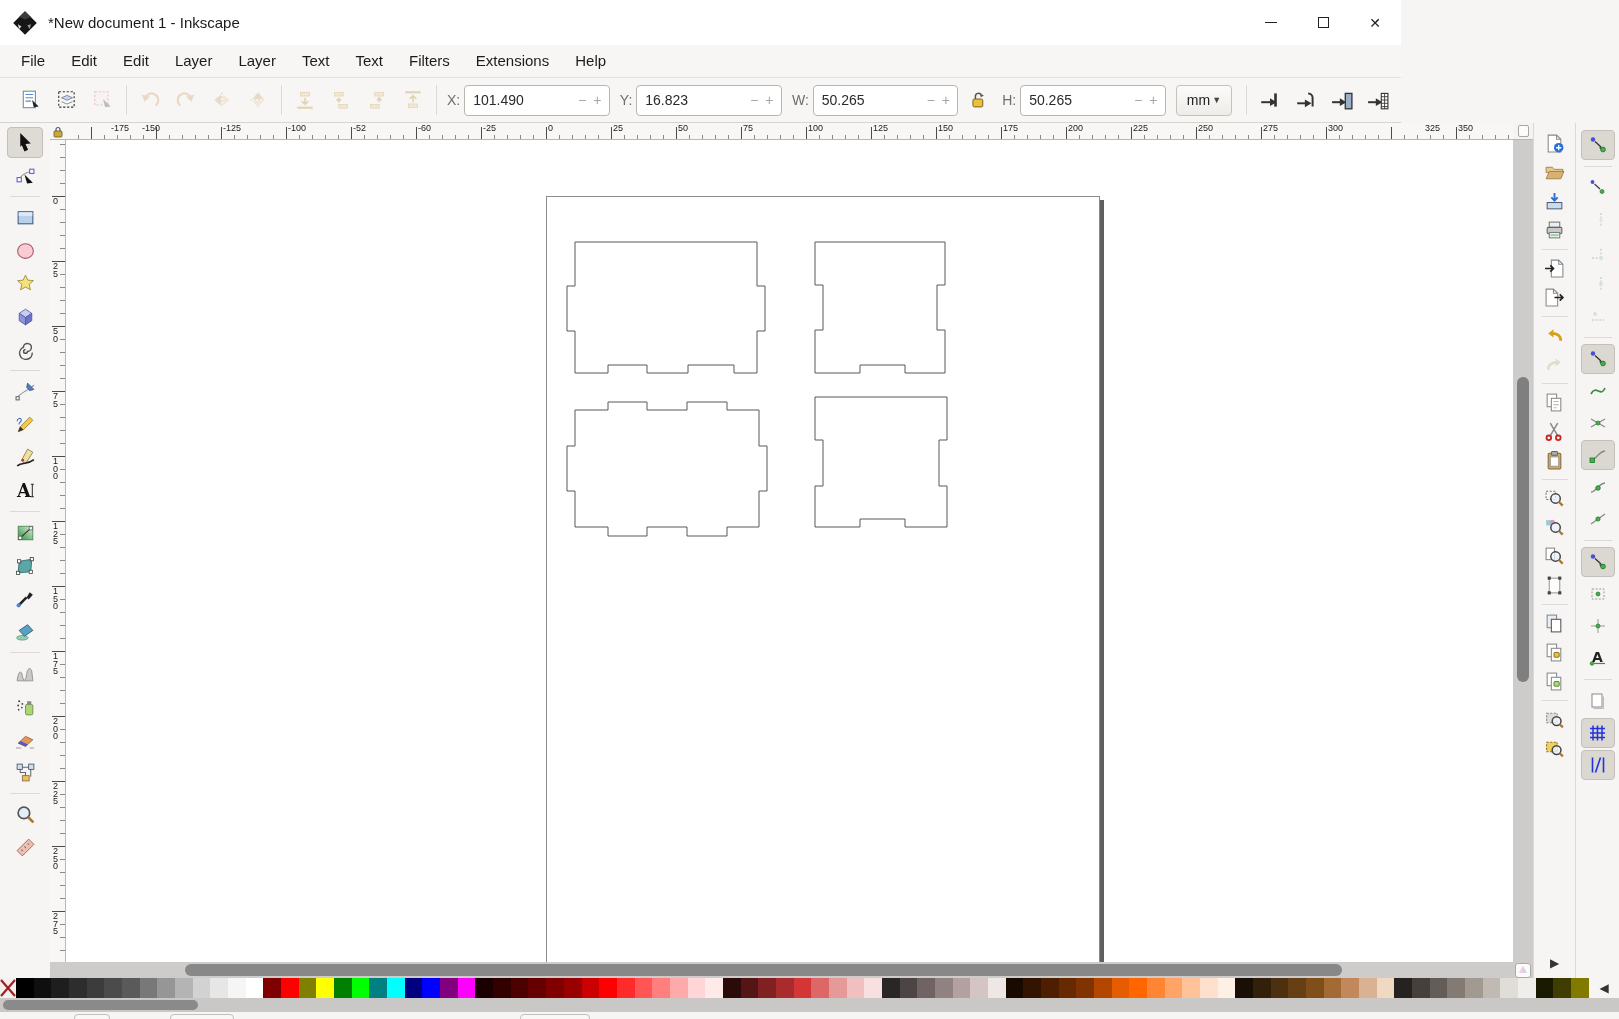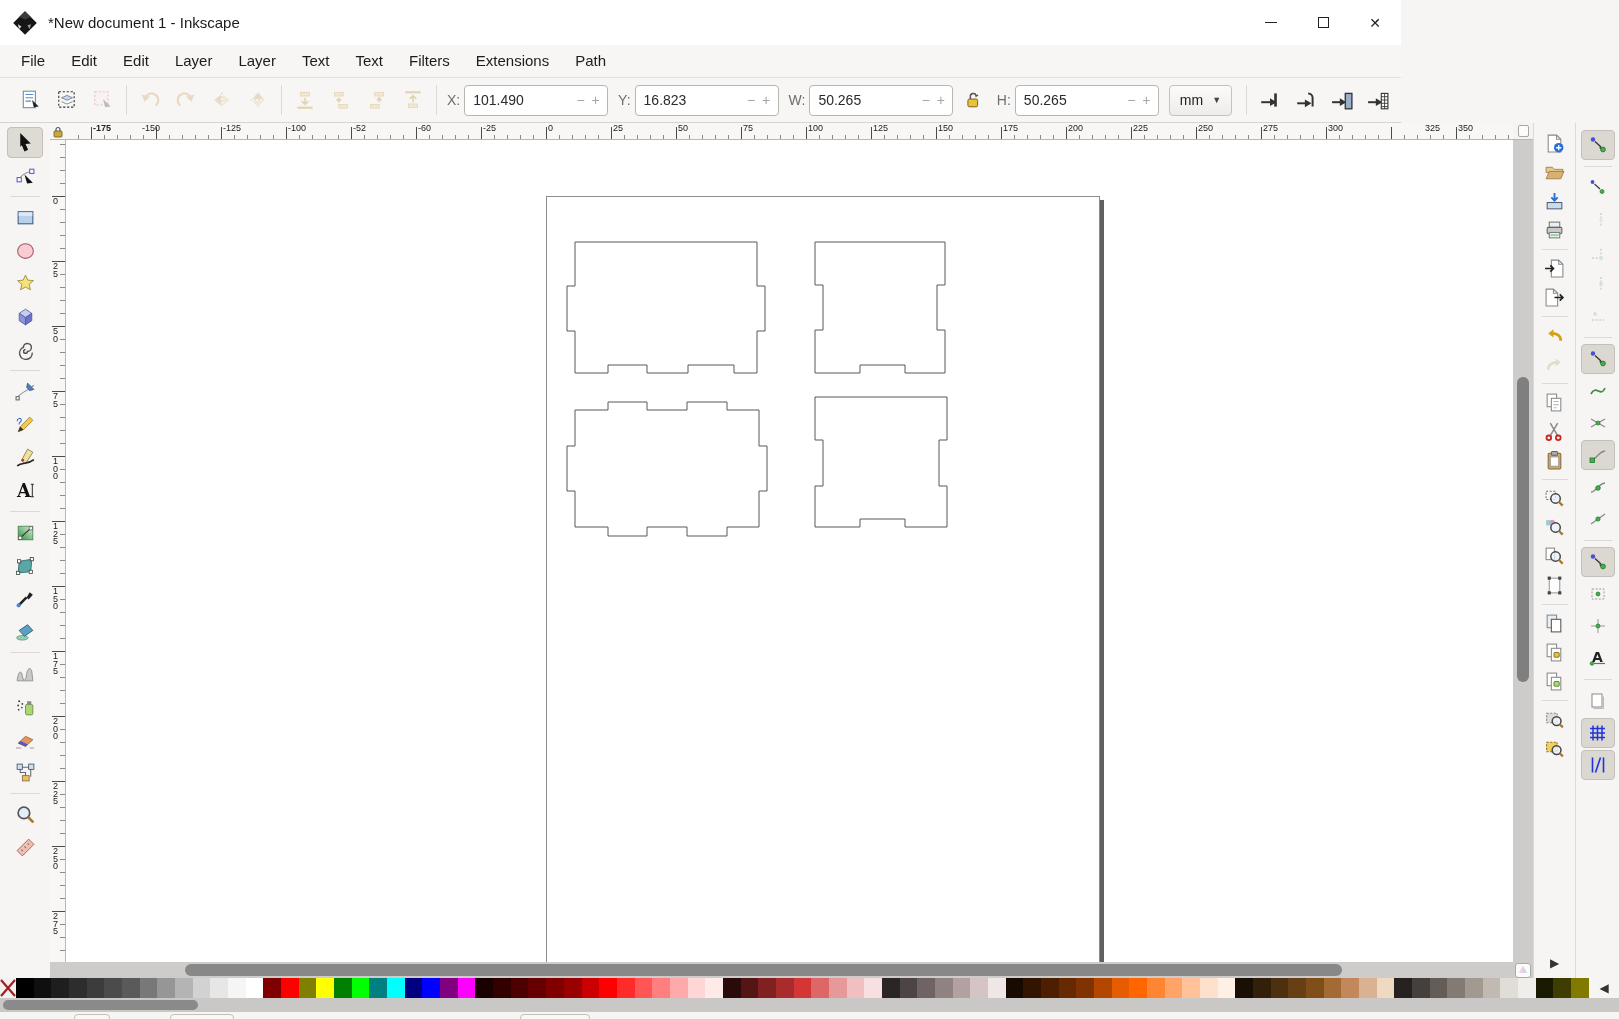--- a/index.html
+++ b/index.html
@@ -29,21 +29,21 @@
   .tbgroup { display:flex; align-items:center; gap:14px; padding:0 12px; }
   .tbsep { width:1px; height:30px; background:#ddd9d4; }
   .tbicon { width:22px; height:22px; display:block; }
   .dis { opacity:.45; }
   .fieldlab { font-size:14px; color:#6e6e6e; margin:0 4px 0 10px; }
   .field { display:flex; align-items:center; width:148px; height:31px; background:#fff;
     border:1px solid #b9b5af; border-radius:4px; padding:0 4px 0 8px; }
   .field .val { flex:1; font-size:14px; color:#2a2a2a; }
   .field .sp { width:15px; text-align:center; color:#a9a6a1; font-size:14px; }
   .lock { width:16px; height:20px; margin:0 6px 0 12px; }
-  .unitbtn { height:31px; margin-left:10px; padding:0 10px; display:flex; align-items:center; gap:9px;
+  .unitbtn { height:31px; margin-left:10px; padding:0 10px; display:flex; align-items:center; gap:2px;
     font-size:14px; color:#222; background:linear-gradient(#fcfbfa,#eeece8);
     border:1px solid #c6c2bc; border-radius:4px; }
   .unitbtn .car { font-size:9px; color:#444; }
 
   
   .mainrow { position:absolute; left:0; top:123px; width:1619px; height:855px; display:flex; }
 
   
   .toolbox { width:50px; background:#f6f5f4; display:flex; flex-direction:column; align-items:center;
     padding-top:3px; }
@@ -163,21 +163,21 @@
   <div class="menubar">
     <span class="menuitem">File</span>
     <span class="menuitem">Edit</span>
     <span class="menuitem">Edit</span>
     <span class="menuitem">Layer</span>
     <span class="menuitem">Layer</span>
     <span class="menuitem">Text</span>
     <span class="menuitem">Text</span>
     <span class="menuitem">Filters</span>
     <span class="menuitem">Extensions</span>
-    <span class="menuitem">Path</span>
+    <span class="menuitem">Help</span>
   </div>
 
   <div class="toolbar">
     <div class="tbgroup">
       <svg class="tbicon" viewBox="0 0 20 20">
           <rect x="3" y="2" width="11" height="15" fill="#fff" stroke="#7a8ba0"></rect>
           <path d="M5 5h7M5 8h7M5 11h5" stroke="#5a8ac8" fill="none"></path>
           <path d="M11 10l6 6-4.5.5z" fill="#222"></path>
         </svg>
       <svg class="tbicon" viewBox="0 0 20 20">
@@ -455,21 +455,21 @@
     <div class="centercol">
       <div class="rulerrow">
         <div class="rulercorner">
           <svg width="12" height="13" viewBox="0 0 12 13">
               <rect x="2" y="6" width="8" height="6" rx="1" fill="#caa93a" stroke="#6a5a18" stroke-width=".8"></rect>
               <path d="M4 6V4.5a2 2 0 0 1 4 0V6" fill="none" stroke="#555" stroke-width="1.2"></path>
             </svg>
         </div>
         <div class="hruler">
 
-        <span style="left: 27px; font-weight: bold;">-175</span>
+        <span style="left: 45px;">-175</span>
             <span style="left: 76px;">-150</span>
             <span style="left: 157px;">-125</span>
             <span style="left: 222px;">-100</span>
             <span style="left: 287px;">-52</span>
             <span style="left: 352px;">-60</span>
             <span style="left: 417px;">-25</span>
             <span style="left: 482px;">0</span>
             <span style="left: 547px;">25</span>
             <span style="left: 612px;">50</span>
             <span style="left: 677px;">75</span>

